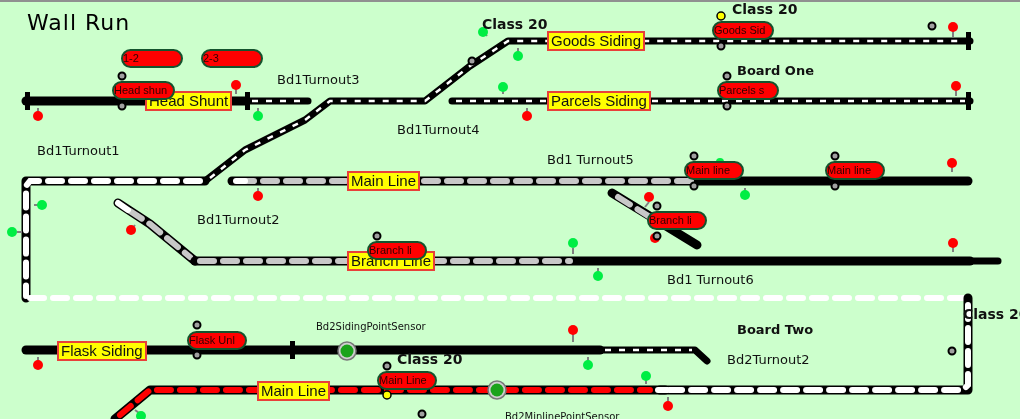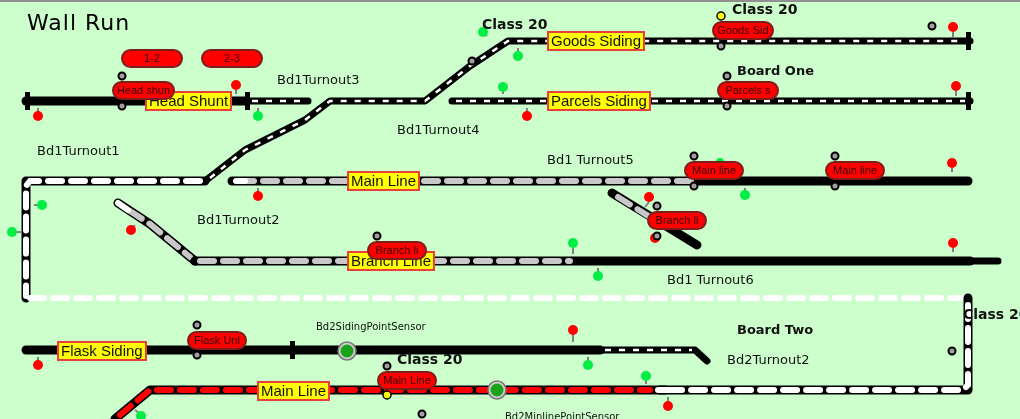--- a/index.html
+++ b/index.html
@@ -5,21 +5,21 @@
   html, body { margin:0; padding:0; }
   body { width:1020px; height:419px; background:#ccffcc; position:relative; overflow:hidden; font-family:"DejaVu Sans", sans-serif; }
   #topline { position:absolute; left:0; top:0; width:1020px; height:2px; background:#909090; }
   svg#panel { position:absolute; left:0; top:0; }
   .title { position:absolute; left:27px; top:10px; font-family:"DejaVu Sans", sans-serif; font-weight:normal; font-size:22px; letter-spacing:1px; color:#000; }
   .board { position:absolute; font-family:"DejaVu Sans", sans-serif; font-weight:bold; font-size:13px; color:#111; }
   .tlabel { position:absolute; font-family:"DejaVu Sans", sans-serif; font-size:13px; color:#111; white-space:nowrap; }
   .sensorlabel { position:absolute; font-family:"DejaVu Sans", sans-serif; font-size:10px; color:#111; white-space:nowrap; }
   .loco { position:absolute; font-family:"DejaVu Sans", sans-serif; font-weight:bold; font-size:14px; color:#111; white-space:nowrap; }
   .blocklabel { position:absolute; background:#ffff00; border:2px solid #e8403a; font-family:"Liberation Sans", sans-serif; font-size:15px; line-height:16px; padding:0 2px; color:#111; white-space:nowrap; }
-  .mem { position:absolute; background:#ff0000; border:2px solid #7f1d1d; border-radius:11px; font-family:"Liberation Sans", sans-serif; font-size:11px; color:#330000; height:15px; line-height:15px; text-align:center; overflow:hidden; white-space:nowrap; cursor:pointer; }
+  .mem { position:absolute; background:#ff0000; border:2px solid #14532d; border-radius:11px; font-family:"Liberation Sans", sans-serif; font-size:11px; color:#330000; height:15px; line-height:15px; text-align:left; overflow:hidden; white-space:nowrap; cursor:pointer; }
 </style>
 </head>
 <body>
 
 <div id="topline"></div>
 
 <svg id="panel" width="1020" height="419" viewBox="0 0 1020 419">
   <defs>
     <style>
       .bed { stroke:#000; stroke-width:9; fill:none; stroke-linecap:round; stroke-linejoin:round; }

